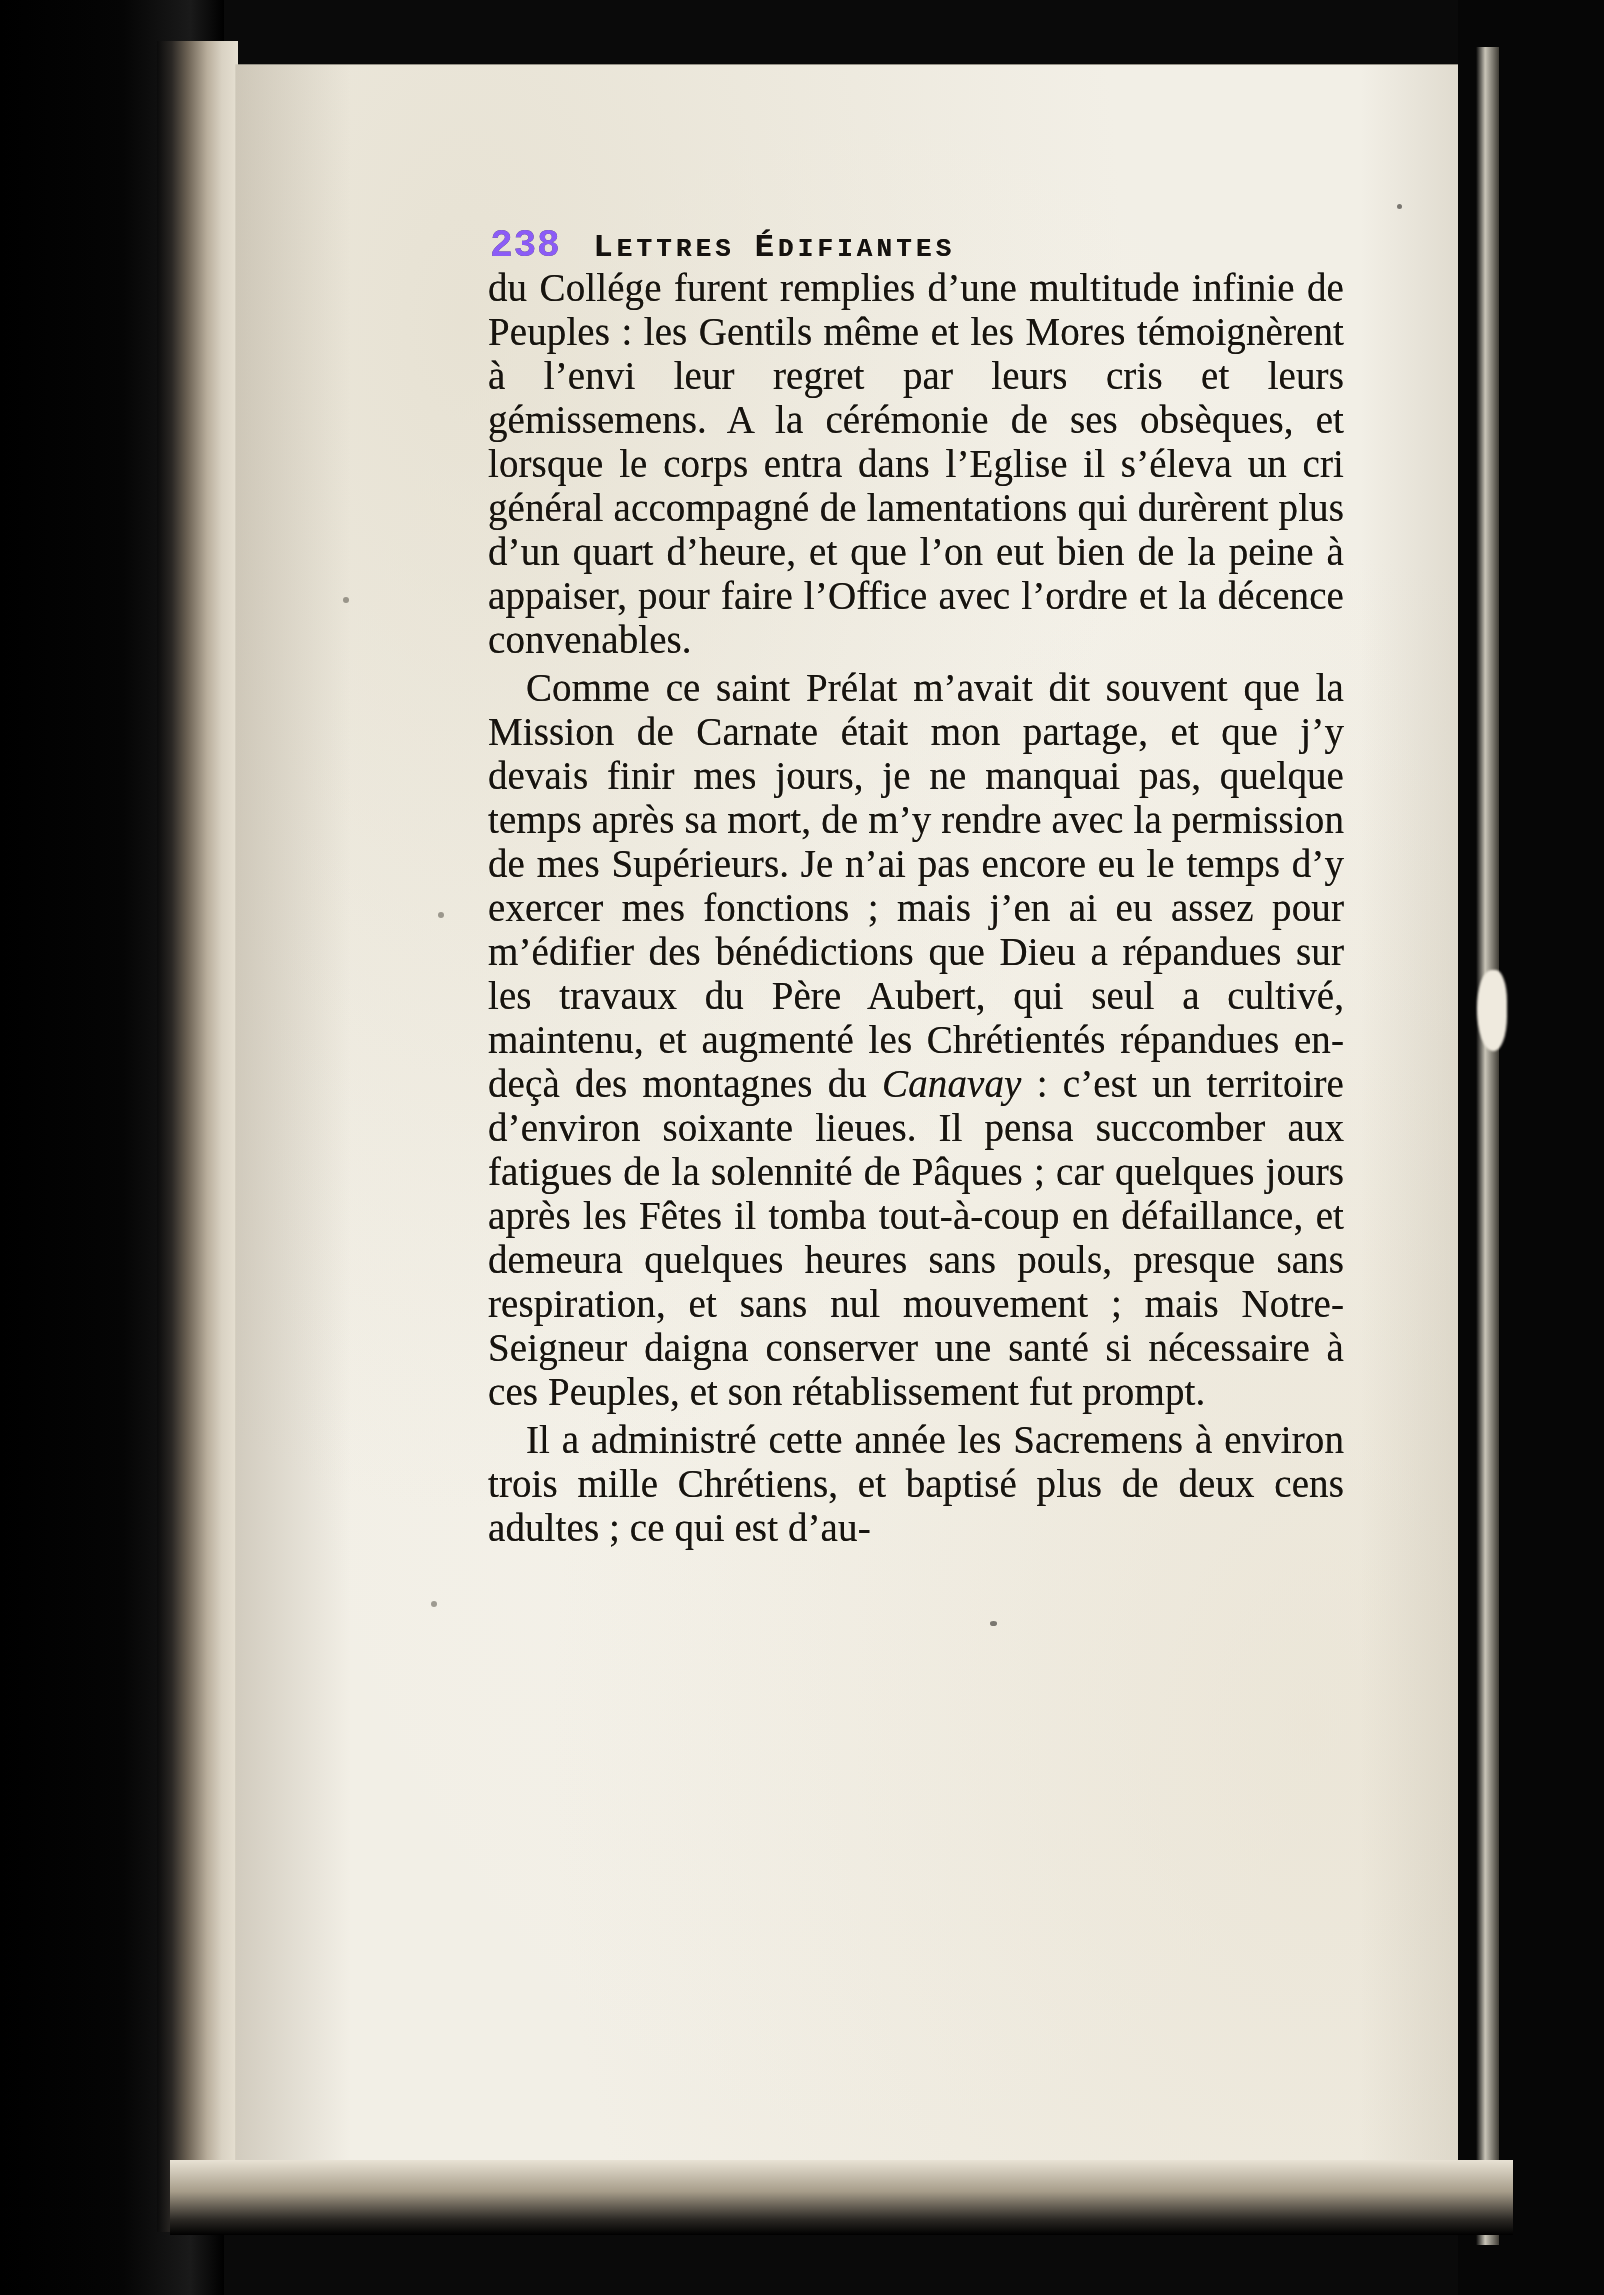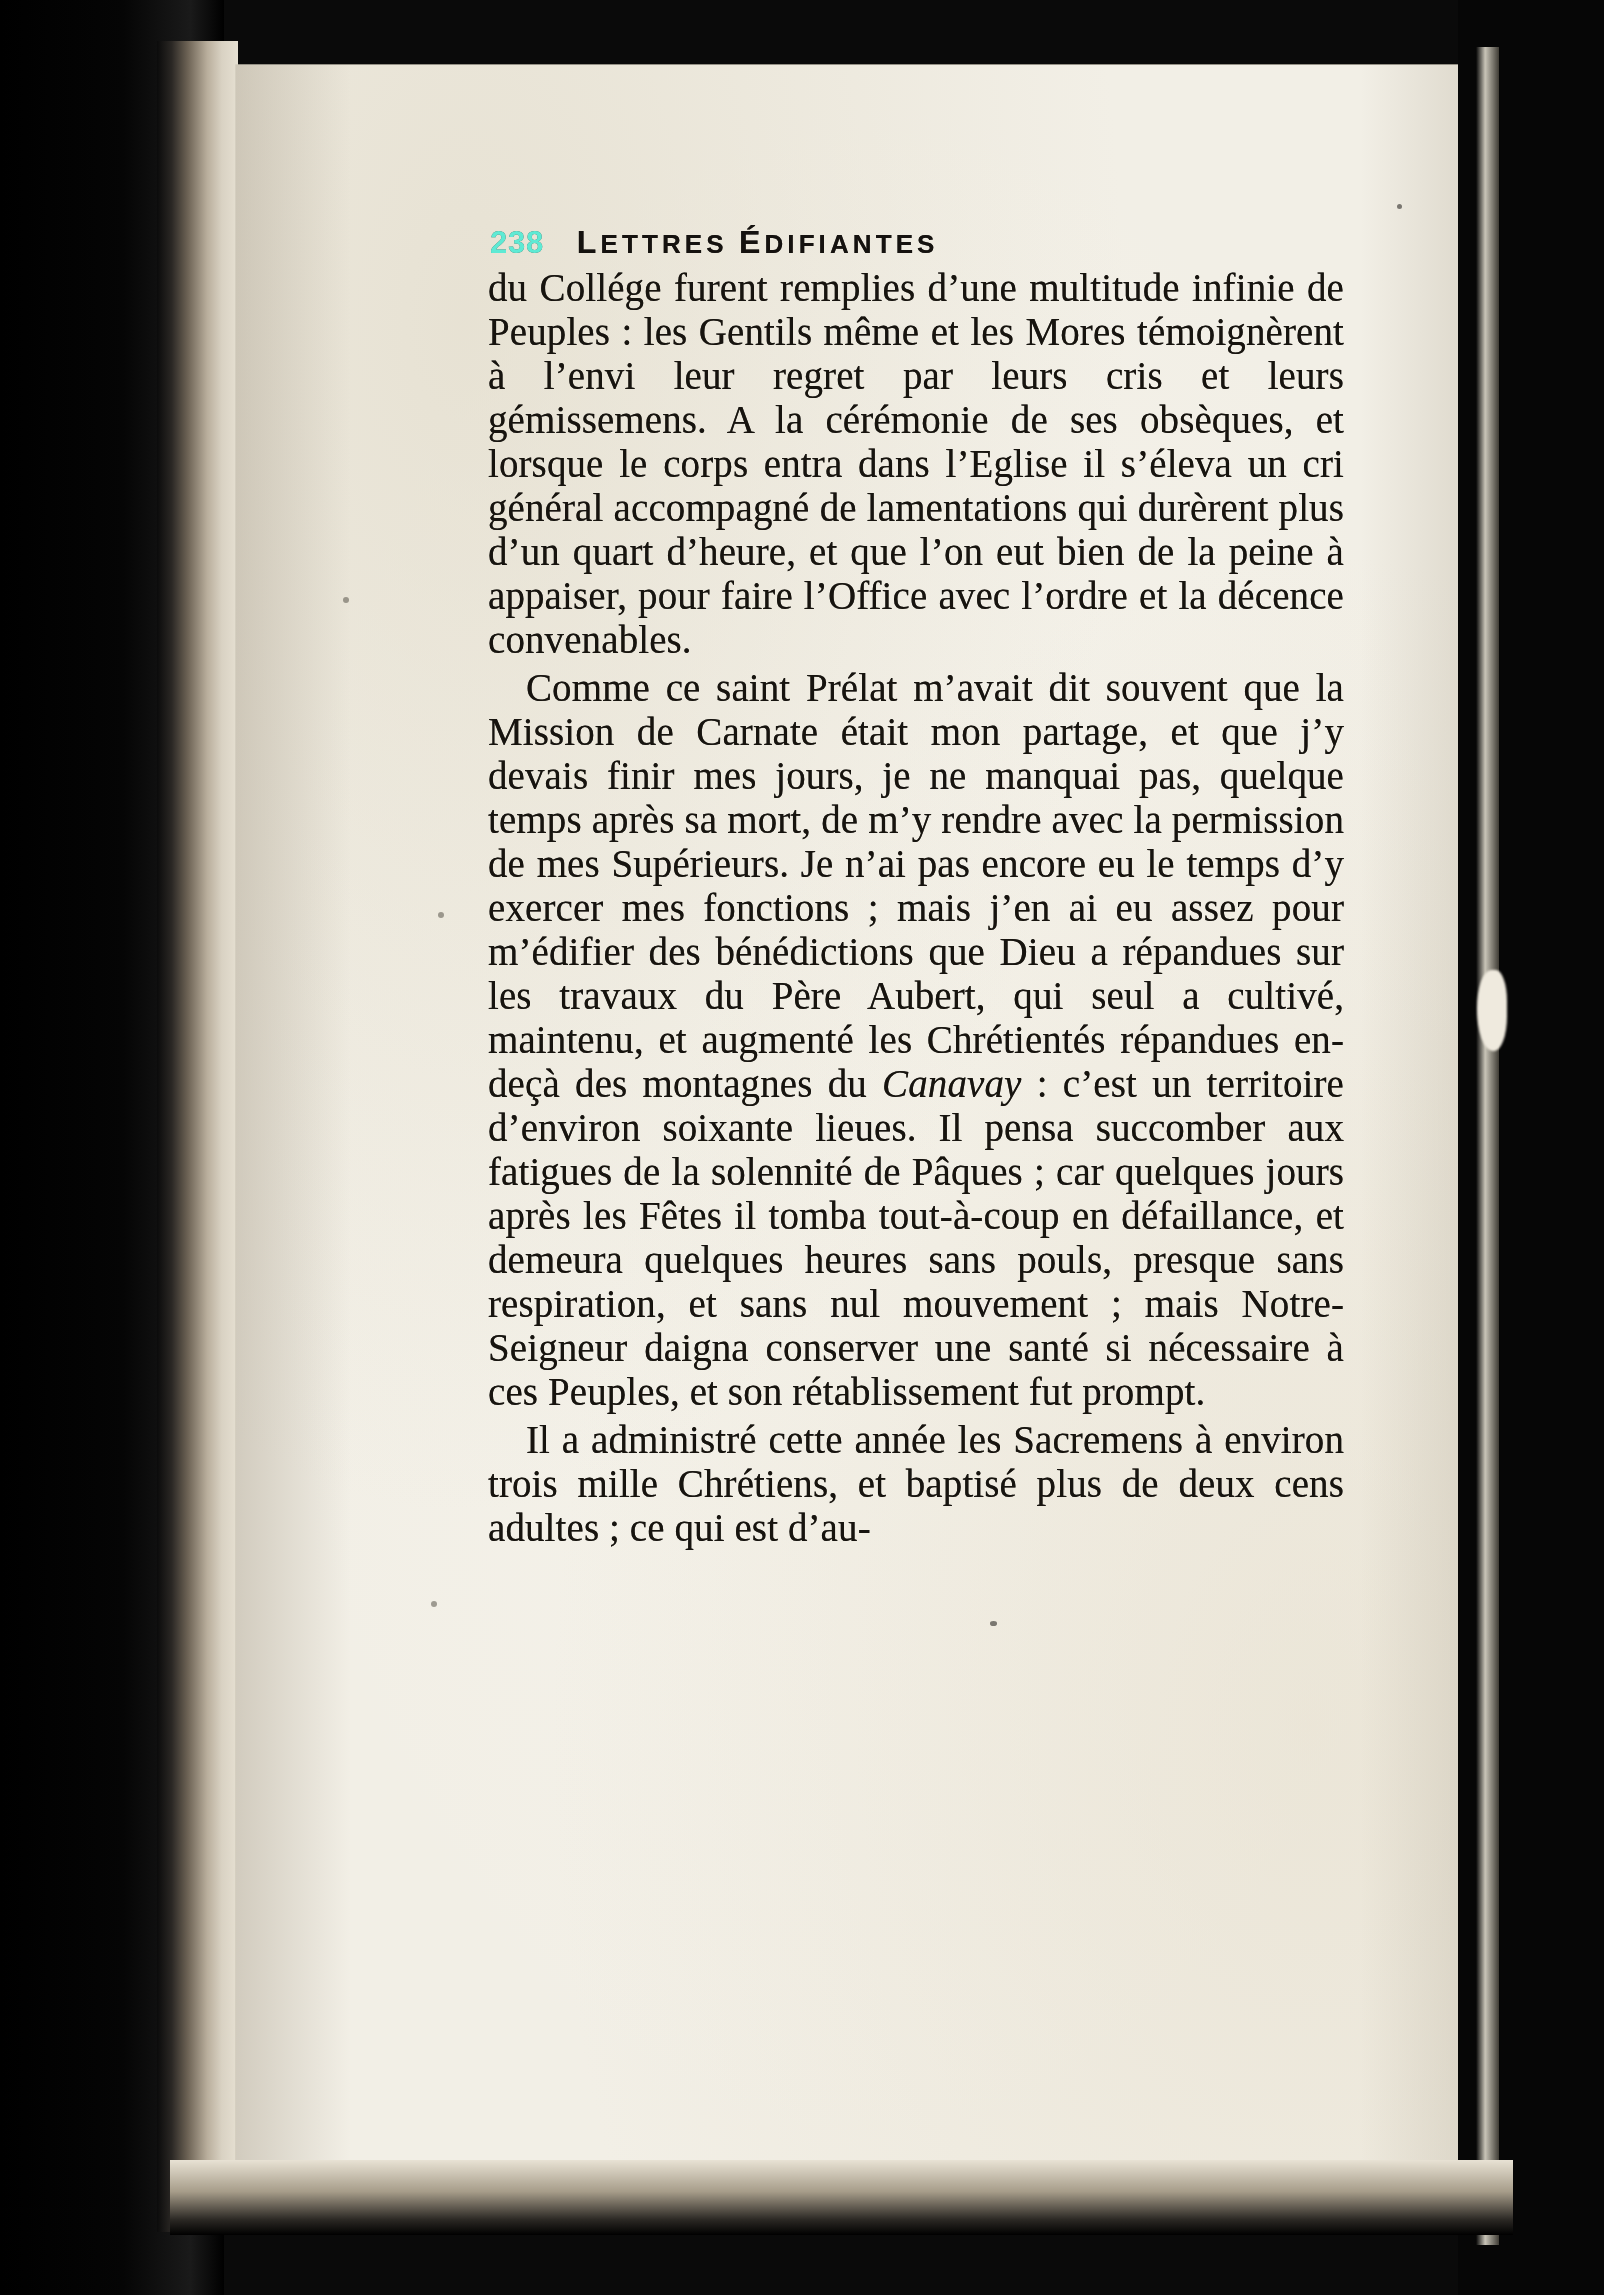--- a/index.html
+++ b/index.html
@@ -133,28 +133,28 @@
   #running-head {
     position: absolute;
     left: 490px;
     top: 224px;
     width: 848px;
     display: flex;
     align-items: baseline;
     gap: 33px;
   }
   #folio {
-    font-family: Liberation Sans, sans-serif;
-    font-size: 31px;
-    color: #5eead4;
+    font-family: Liberation Mono, monospace;
+    font-size: 38px;
+    color: #8b5cf6;
     letter-spacing: 0.7px;
     font-weight: 600;
   }
   #head-title {
-    font-family: Liberation Sans, sans-serif;
+    font-family: Liberation Mono, monospace;
     font-size: 26px;
     letter-spacing: 4.1px;
     color: #15120f;
     font-weight: 600;
     text-transform: uppercase;
   }
   #head-title .cap {
     font-size: 32px;
   }
 

